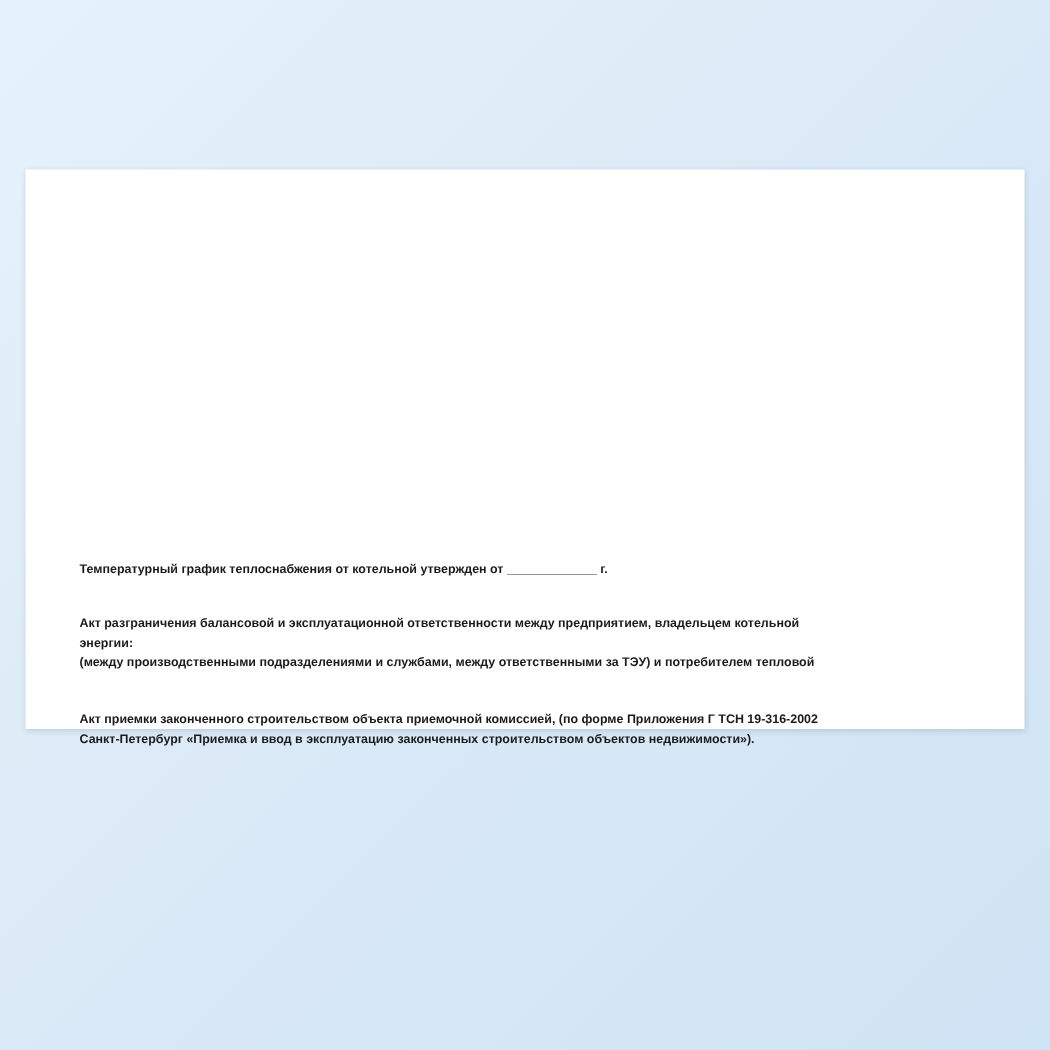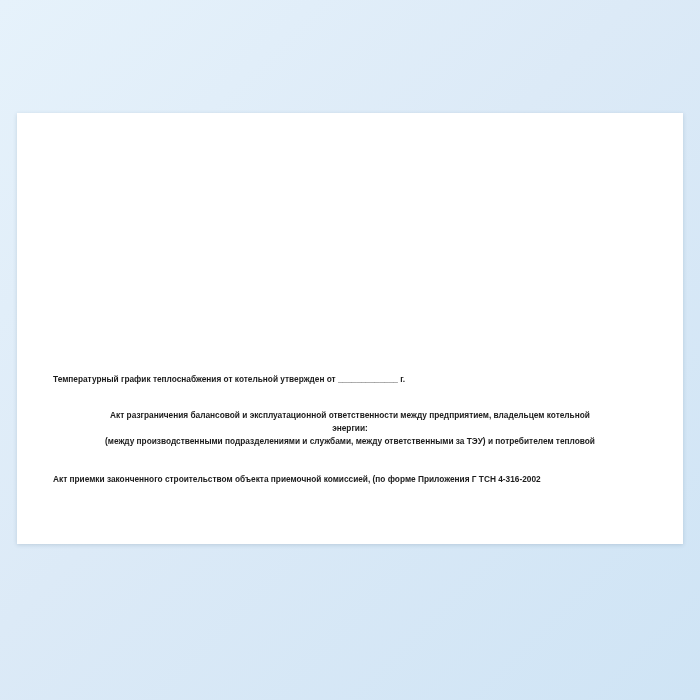--- a/index.html
+++ b/index.html
@@ -17,40 +17,39 @@
     position: relative;
     width: 700px;
     height: 700px;
     background: linear-gradient(135deg, #e6f2fb 0%, #dceaf7 45%, #cfe4f5 100%);
   }
   #page {
     position: absolute;
     left: 17px;
     top: 113px;
     width: 666px;
-    height: 431px;
+    height: 373px;
     background: #ffffff;
     box-shadow: 0 1px 4px rgba(40, 70, 100, 0.18);
   }
   .doc-body {
     position: absolute;
     left: 36px;
     top: 260px;
     width: 594px;
     font-size: 8.3px;
     line-height: 1.55;
     color: #1b1b1b;
     font-weight: bold;
   }
   .para {
     margin: 0 0 6px 0;
   }
   .para.block-gap {
     margin-top: 23px;
-    text-align: center;
   }
   .para.block-gap2 {
     margin-top: 26px;
   }
   .nowrap-line {
     display: block;
   }
 </style>
 </head>
 <body>
@@ -63,18 +62,19 @@
         <span class="nowrap-line">Температурный график теплоснабжения от котельной утвержден от _____________ г.</span>
       </p>
 
       <p class="para block-gap">
         <span class="nowrap-line"> Акт разграничения балансовой и эксплуатационной ответственности между предприятием, владельцем котельной</span>
         <span class="nowrap-line">энергии:</span>
         <span class="nowrap-line">(между производственными подразделениями и службами, между ответственными за ТЭУ) и потребителем тепловой</span>
       </p>
 
       <p class="para block-gap2">
-        <span class="nowrap-line"> Акт приемки законченного строительством объекта приемочной комиссией, (по форме Приложения Г ТСН 4-316-2002</span>
+        <span class="nowrap-line"> Акт приемки законченного строительством объекта приемочной комиссией, (по форме Приложения Г ТСН 19-316-2002</span>
+        <span class="nowrap-line">Санкт-Петербург «Приемка и ввод в эксплуатацию законченных строительством объектов недвижимости»).</span>
       </p>
 
     </div>
   </div>
 </div>
 
 </body></html>

